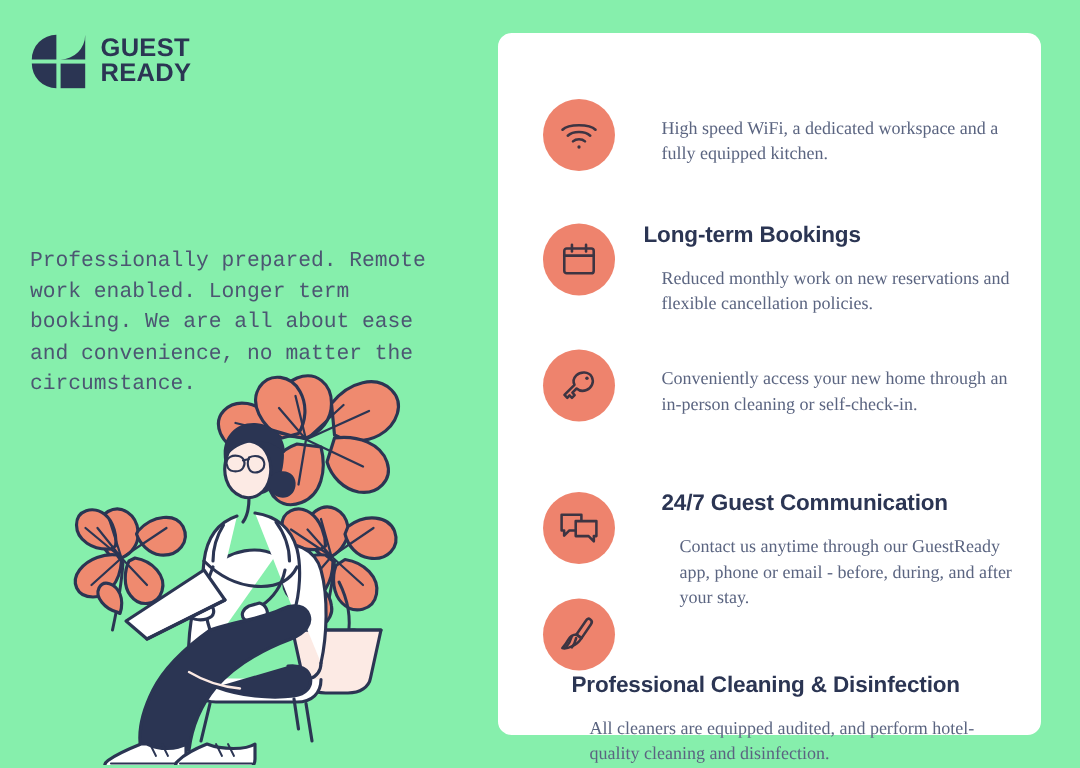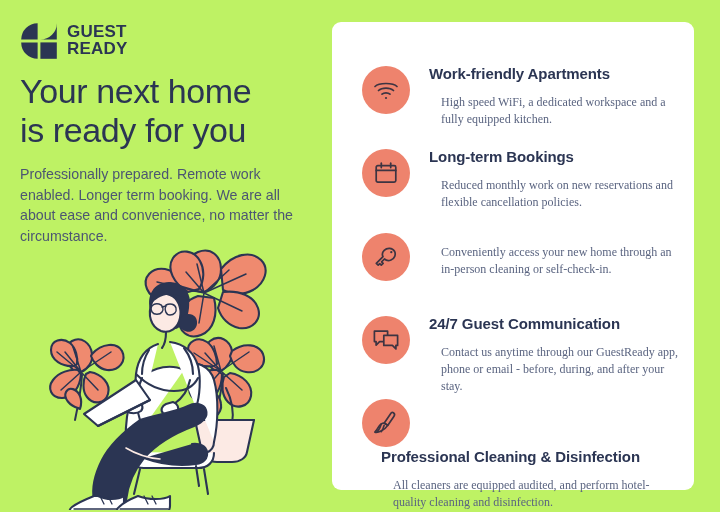--- a/index.html
+++ b/index.html
@@ -7,21 +7,21 @@
     padding: 0;
     background: #ffffff;
   }
   body {
     font-family: "Liberation Sans", sans-serif;
   }
   #poster {
     position: relative;
     width: 720px;
     height: 512px;
-    background: #bef264;
+    background: #86efac;
     overflow: hidden;
   }
 
   
   #left-column {
     position: absolute;
     left: 0; top: 0;
     width: 332px;
     height: 512px;
   }
@@ -62,20 +62,21 @@
 
   #hero-subtext {
     position: absolute;
     left: 20px;
     top: 164px;
     width: 277px;
     margin: 0;
     font-size: 14.2px;
     line-height: 1.45;
     color: #4c5672;
+    font-family: Liberation Mono, monospace;
   }
 
   #illustration {
     position: absolute;
     left: 18px;
     top: 238px;
     width: 300px;
     height: 272px;
   }
 
@@ -103,21 +104,21 @@
     position: absolute;
     left: 30px;
     width: 330px;
     display: flex;
     align-items: flex-start;
     gap: 0;
   }
   .feature-item[data-index="0"] { top: 42px; }
   .feature-item[data-index="1"] { top: 125px; }
   .feature-item[data-index="2"] { top: 209px; }
-  .feature-item[data-index="3"] { top: 292px; }
+  .feature-item[data-index="3"] { top: 304px; gap: 12px; }
   .feature-item[data-index="4"] { top: 375px; flex-direction: column; }
 
   .feature-icon-badge {
     flex: 0 0 auto;
     width: 48px;
     height: 48px;
     border-radius: 50%;
     background: #ee836d;
     display: flex;
     align-items: center;
@@ -166,22 +167,20 @@
 
           <rect x="20.4" y="20.4" width="16.4" height="16.4" fill="#2b3553"></rect>
         </svg>
       </span>
       <span id="brand-wordmark">
         <span class="wordmark-line">GUEST</span>
         <span class="wordmark-line">READY</span>
       </span>
     </div>
 
-    <h1 id="hero-heading">Your next home
-is ready for you</h1>
 
     <p id="hero-subtext">Professionally prepared. Remote work enabled. Longer term booking. We are all about ease and convenience, no matter the circumstance.</p>
 
     <div id="illustration">
       <svg width="300" height="272" viewBox="0 0 300 272">
         <g fill="none" stroke="#2b3553" stroke-width="2.1" stroke-linecap="round" stroke-linejoin="round">
 
           <g>
 
             <path d="M168 52 C160 36 166 20 180 14 C193 9 203 18 203 31 C203 42 196 50 186 54 Z" fill="#ef8a6f"></path>
@@ -285,21 +284,20 @@
       <li class="feature-item" data-index="0">
         <span class="feature-icon-badge">
           <svg width="26" height="22" viewBox="0 0 26 22" fill="none" stroke="#3d3442" stroke-width="1.7" stroke-linecap="round">
             <path d="M2 7.5 C6 3.5 20 3.5 24 7.5"></path>
             <path d="M5.5 11.5 C9 8.2 17 8.2 20.5 11.5"></path>
             <path d="M9 15.2 C11 13.3 15 13.3 17 15.2"></path>
             <circle cx="13" cy="19" r="1.1" fill="#3d3442" stroke="none"></circle>
           </svg>
         </span>
         <div class="feature-text">
-          <p class="feature-title">Work-friendly Apartments</p>
           <p class="feature-desc">High speed WiFi, a dedicated workspace and a fully equipped kitchen.</p>
         </div>
       </li>
 
       <li class="feature-item" data-index="1">
         <span class="feature-icon-badge">
           <svg width="24" height="24" viewBox="0 0 24 24" fill="none" stroke="#3d3442" stroke-width="1.7" stroke-linecap="round" stroke-linejoin="round">
             <rect x="2.2" y="4.6" width="19.6" height="16.6" rx="1.6"></rect>
             <path d="M2.2 9.4 L21.8 9.4"></path>
             <path d="M7.3 2.2 L7.3 6.6"></path>

